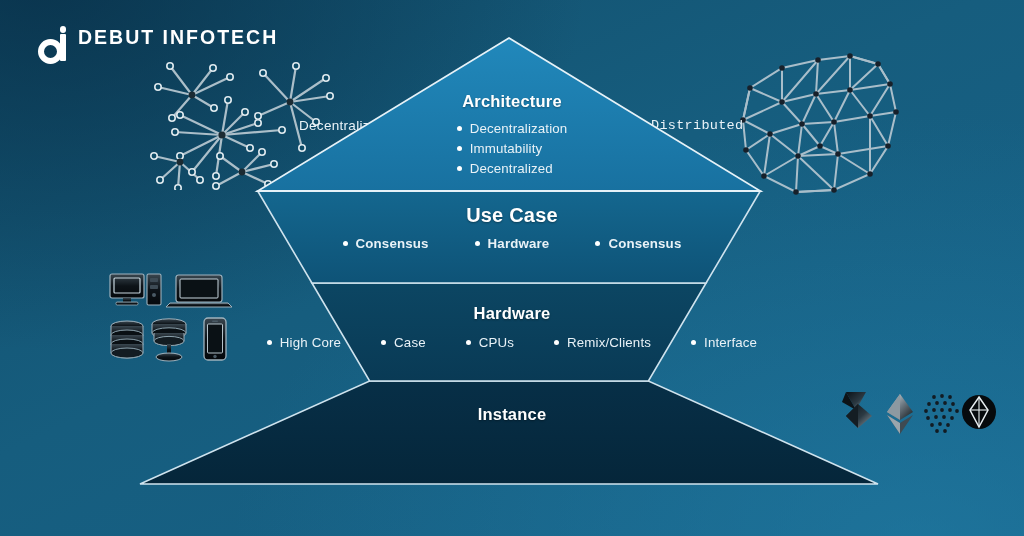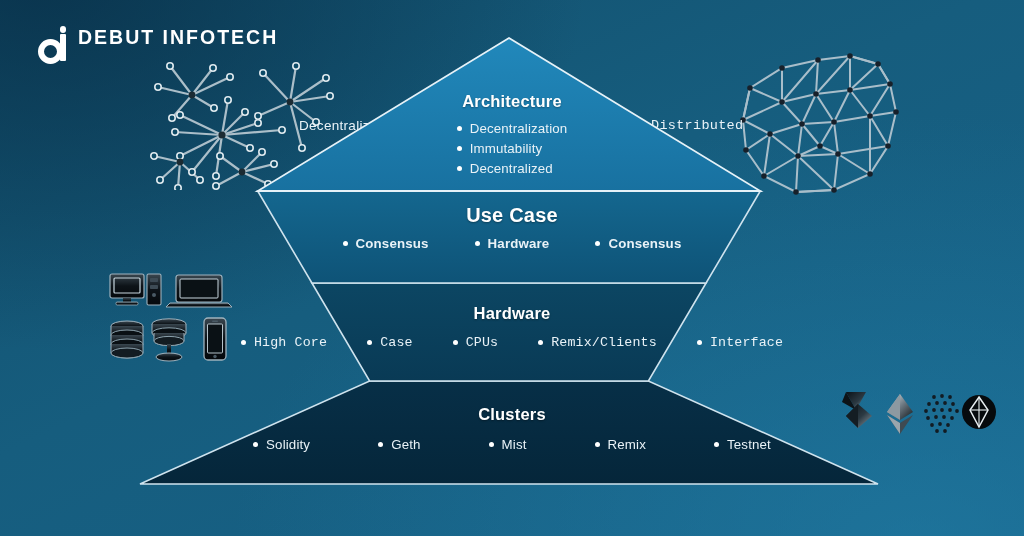--- a/index.html
+++ b/index.html
@@ -98,21 +98,21 @@
   #t2 { top:204px; }
   #t2 .tier-title { font-size:20px; }
   #t2 .tier-row { margin-top:9px;font-weight:bold; }
   #t2 .r1 .bullet-item { margin:0 23px; }
   #t2 .r2 { margin-top:6px; }
   #t2 .r2 .bullet-item { margin:0 25px; }
 
   
   #t3 { top:304px; }
   #t3 .tier-title { font-size:16.5px; }
-  #t3 .tier-row { margin-top:12px;font-family:Liberation Mono, monospace; }
+  #t3 .tier-row { margin-top:12px; }
   #t3 .tier-row .bullet-item { margin:0 20px; }
 
   
   #t4 { top:405px; }
   #t4 .tier-title { font-size:16.5px; }
   #t4 .tier-row { margin-top:13px; }
   #t4 .tier-row .bullet-item { margin:0 34px; }
 </style>
 </head>
 <body>
@@ -490,38 +490,16 @@
         <span>Remix/Clients</span>
       </span>
       <span class="bullet-item">
         <span class="dot"></span>
         <span>Interface</span>
       </span>
     </div>
   </div>
 
   <div id="t4" class="tier-text">
-    <div class="tier-title">Clusters</div>
-    <div class="tier-row">
-      <span class="bullet-item">
-        <span class="dot"></span>
-        <span>Solidity</span>
-      </span>
-      <span class="bullet-item">
-        <span class="dot"></span>
-        <span>Geth</span>
-      </span>
-      <span class="bullet-item">
-        <span class="dot"></span>
-        <span>Mist</span>
-      </span>
-      <span class="bullet-item">
-        <span class="dot"></span>
-        <span>Remix</span>
-      </span>
-      <span class="bullet-item">
-        <span class="dot"></span>
-        <span>Testnet</span>
-      </span>
-    </div>
+    <div class="tier-title">Instance</div>
   </div>
 
 </div>
 
 </body></html>

